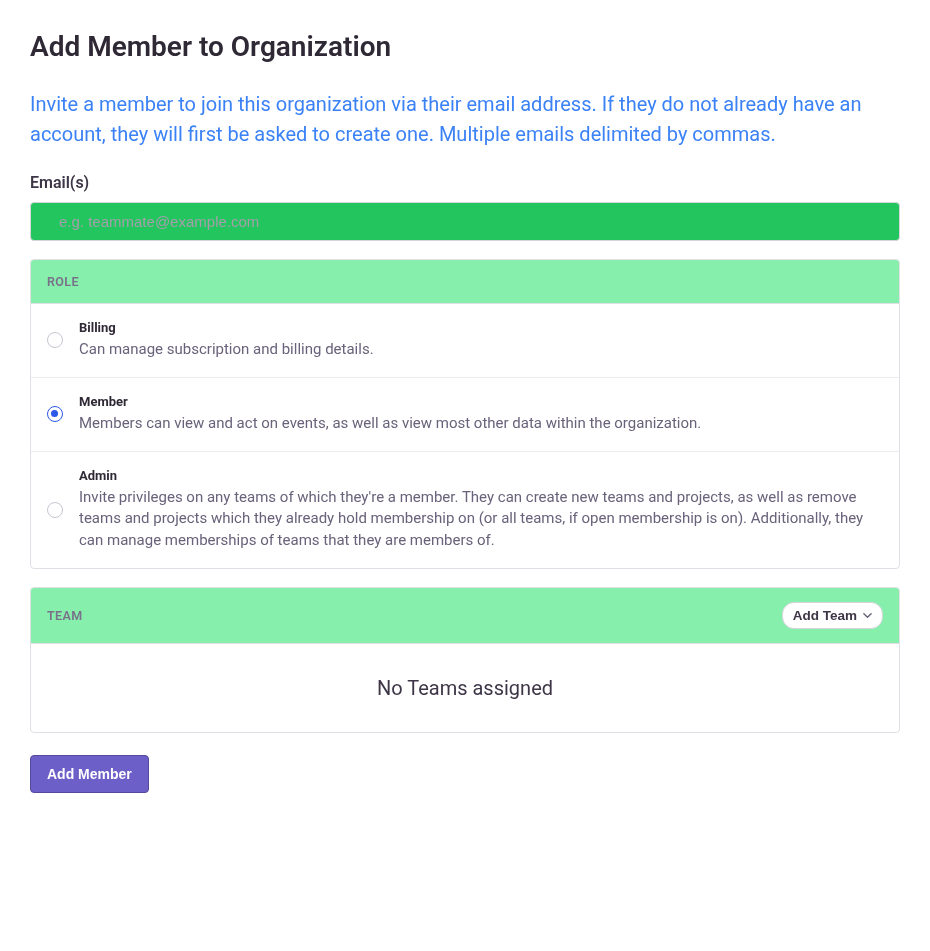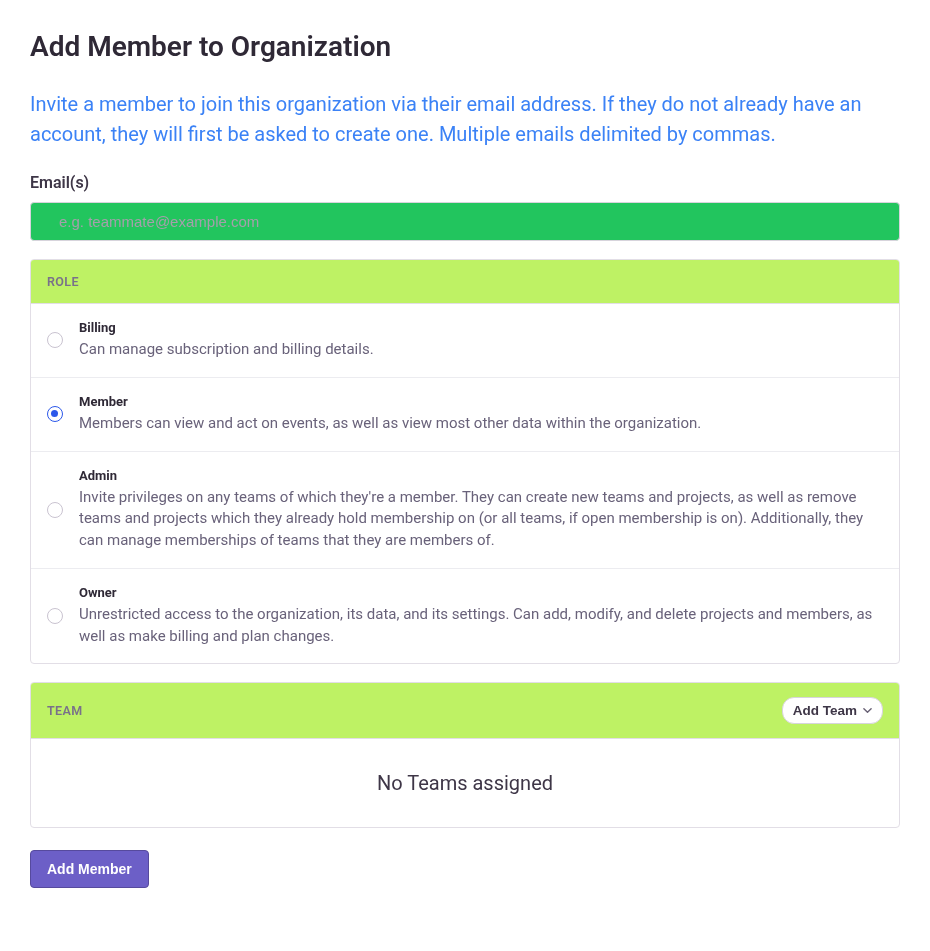--- a/index.html
+++ b/index.html
@@ -46,21 +46,21 @@
       border: 1px solid #e2dee6;
       border-radius: 4px;
       margin-top: 18px;
       overflow: hidden;
       background: #ffffff;
     }
     .panel-header {
       display: flex;
       align-items: center;
       justify-content: space-between;
-      background: #bef264;
+      background: #86efac;
       border-bottom: 1px solid #e2dee6;
       padding: 14px 16px;
     }
     .panel-header .section-title {
       font-size: 12.5px;
       letter-spacing: 0.4px;
       font-weight: 600;
       color: #79718a;
     }
     .role-row {
@@ -175,27 +175,20 @@
 
   <div class="role-row">
     <span class="radio-outer"></span>
     <div class="role-text">
       <div class="role-title">Admin</div>
       <div class="role-desc">Invite privileges on any teams of which they're a member. They can create new teams and projects, as well as remove teams and projects which they already hold membership on (or all teams, if open membership is on). Additionally, they can manage memberships of teams that they are members of.</div>
     </div>
   </div>
 
 
-  <div class="role-row">
-    <span class="radio-outer"></span>
-    <div class="role-text">
-      <div class="role-title">Owner</div>
-      <div class="role-desc">Unrestricted access to the organization, its data, and its settings. Can add, modify, and delete projects and members, as well as make billing and plan changes.</div>
-    </div>
-  </div>
 </div>
 
 
 <div class="panel">
   <div class="panel-header">
     <span class="section-title">TEAM</span>
     <button class="btn-light">
       <span>Add Team</span>
       <svg class="chevron" viewBox="0 0 10 6">
         <path d="M1 1 L5 5 L9 1" fill="none" stroke="#6b6477" stroke-width="1.6" stroke-linecap="round" stroke-linejoin="round"></path>

